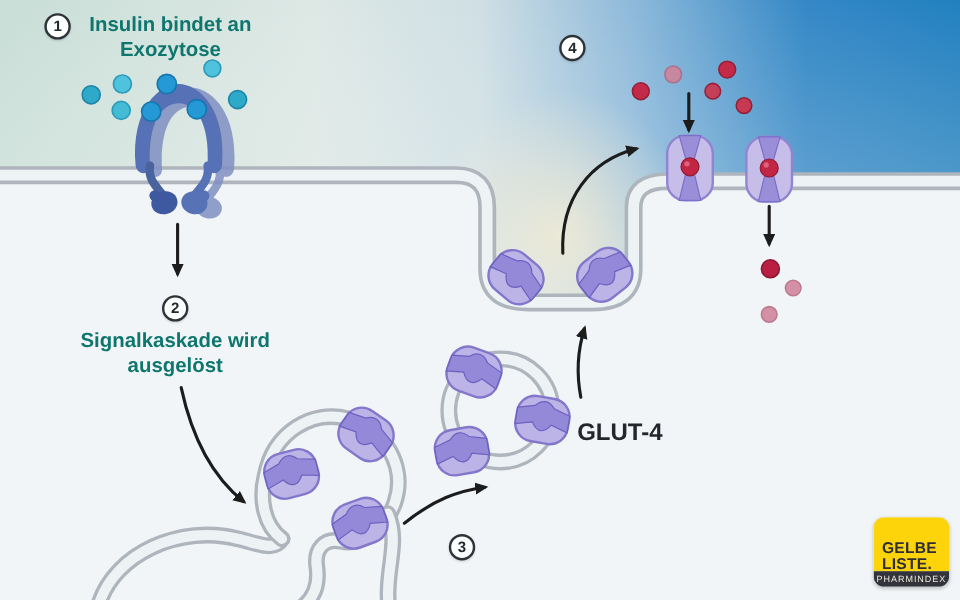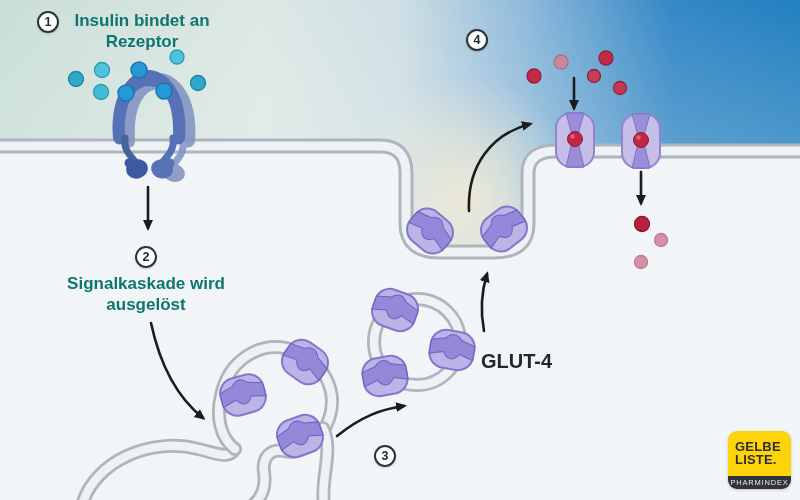--- a/index.html
+++ b/index.html
@@ -9,21 +9,21 @@
   .label{position:absolute;color:#0f766e;font-weight:bold;font-size:17px;line-height:21px;text-align:center;}
   .label-left{text-align:left;}
   .badge{position:absolute;width:22px;height:22px;border-radius:50%;background:#fdfefe;
          border:2px solid #2e3338;color:#24292d;font-size:12.5px;font-weight:bold;
          display:flex;align-items:center;justify-content:center;box-sizing:border-box;
          box-shadow:0 1px 2px rgba(0,0,0,.15);}
   .glut4{position:absolute;color:#23272b;font-weight:bold;font-size:20px;}
   .logo{position:absolute;left:728px;top:431px;width:63px;height:58px;border-radius:9px;
         overflow:hidden;box-shadow:0 1px 3px rgba(0,0,0,.2);}
   .logo-top{background:#fdd30a;height:45px;display:flex;flex-direction:column;
-            justify-content:flex-end;padding:0 0 10px 7px;box-sizing:border-box;}
+            justify-content:flex-end;padding:0 0 0 7px;box-sizing:border-box;}
   .logo-top div{color:#2e2f36;font-weight:bold;font-size:13px;line-height:13px;letter-spacing:.2px;}
   .logo-bottom{background:#32333b;height:13px;display:flex;align-items:center;justify-content:center;
                color:#ece9da;font-size:7.5px;letter-spacing:.8px;font-weight:normal;}
 </style>
 </head>
 <body>
 
 <div class="stage">
 
 <svg width="800" height="500" viewBox="0 0 800 500">
@@ -159,21 +159,21 @@
     <path d="M484,331 C480,310 482,290 487,274" marker-end="url(#ah)"></path>
     <path d="M469,211 C467,165 492,134 530,124" marker-end="url(#ah)"></path>
     <path d="M574,78 L574,108" marker-end="url(#ah)"></path>
     <path d="M641,172 L641,203" marker-end="url(#ah)"></path>
   </g>
 </svg>
 
 <div class="badge" style="left:37px;top:11px;">1</div>
 <div class="label" style="left:62px;top:10px;width:160px;">
   <div>Insulin bindet an</div>
-  <div>Rezeptor</div>
+  <div>Exozytose</div>
 </div>
 
 <div class="badge" style="left:135px;top:246px;">2</div>
 <div class="label" style="left:40px;top:273px;width:212px;">
   <div>Signalkaskade wird</div>
   <div>ausgelöst</div>
 </div>
 
 <div class="badge" style="left:374px;top:445px;">3</div>
 

